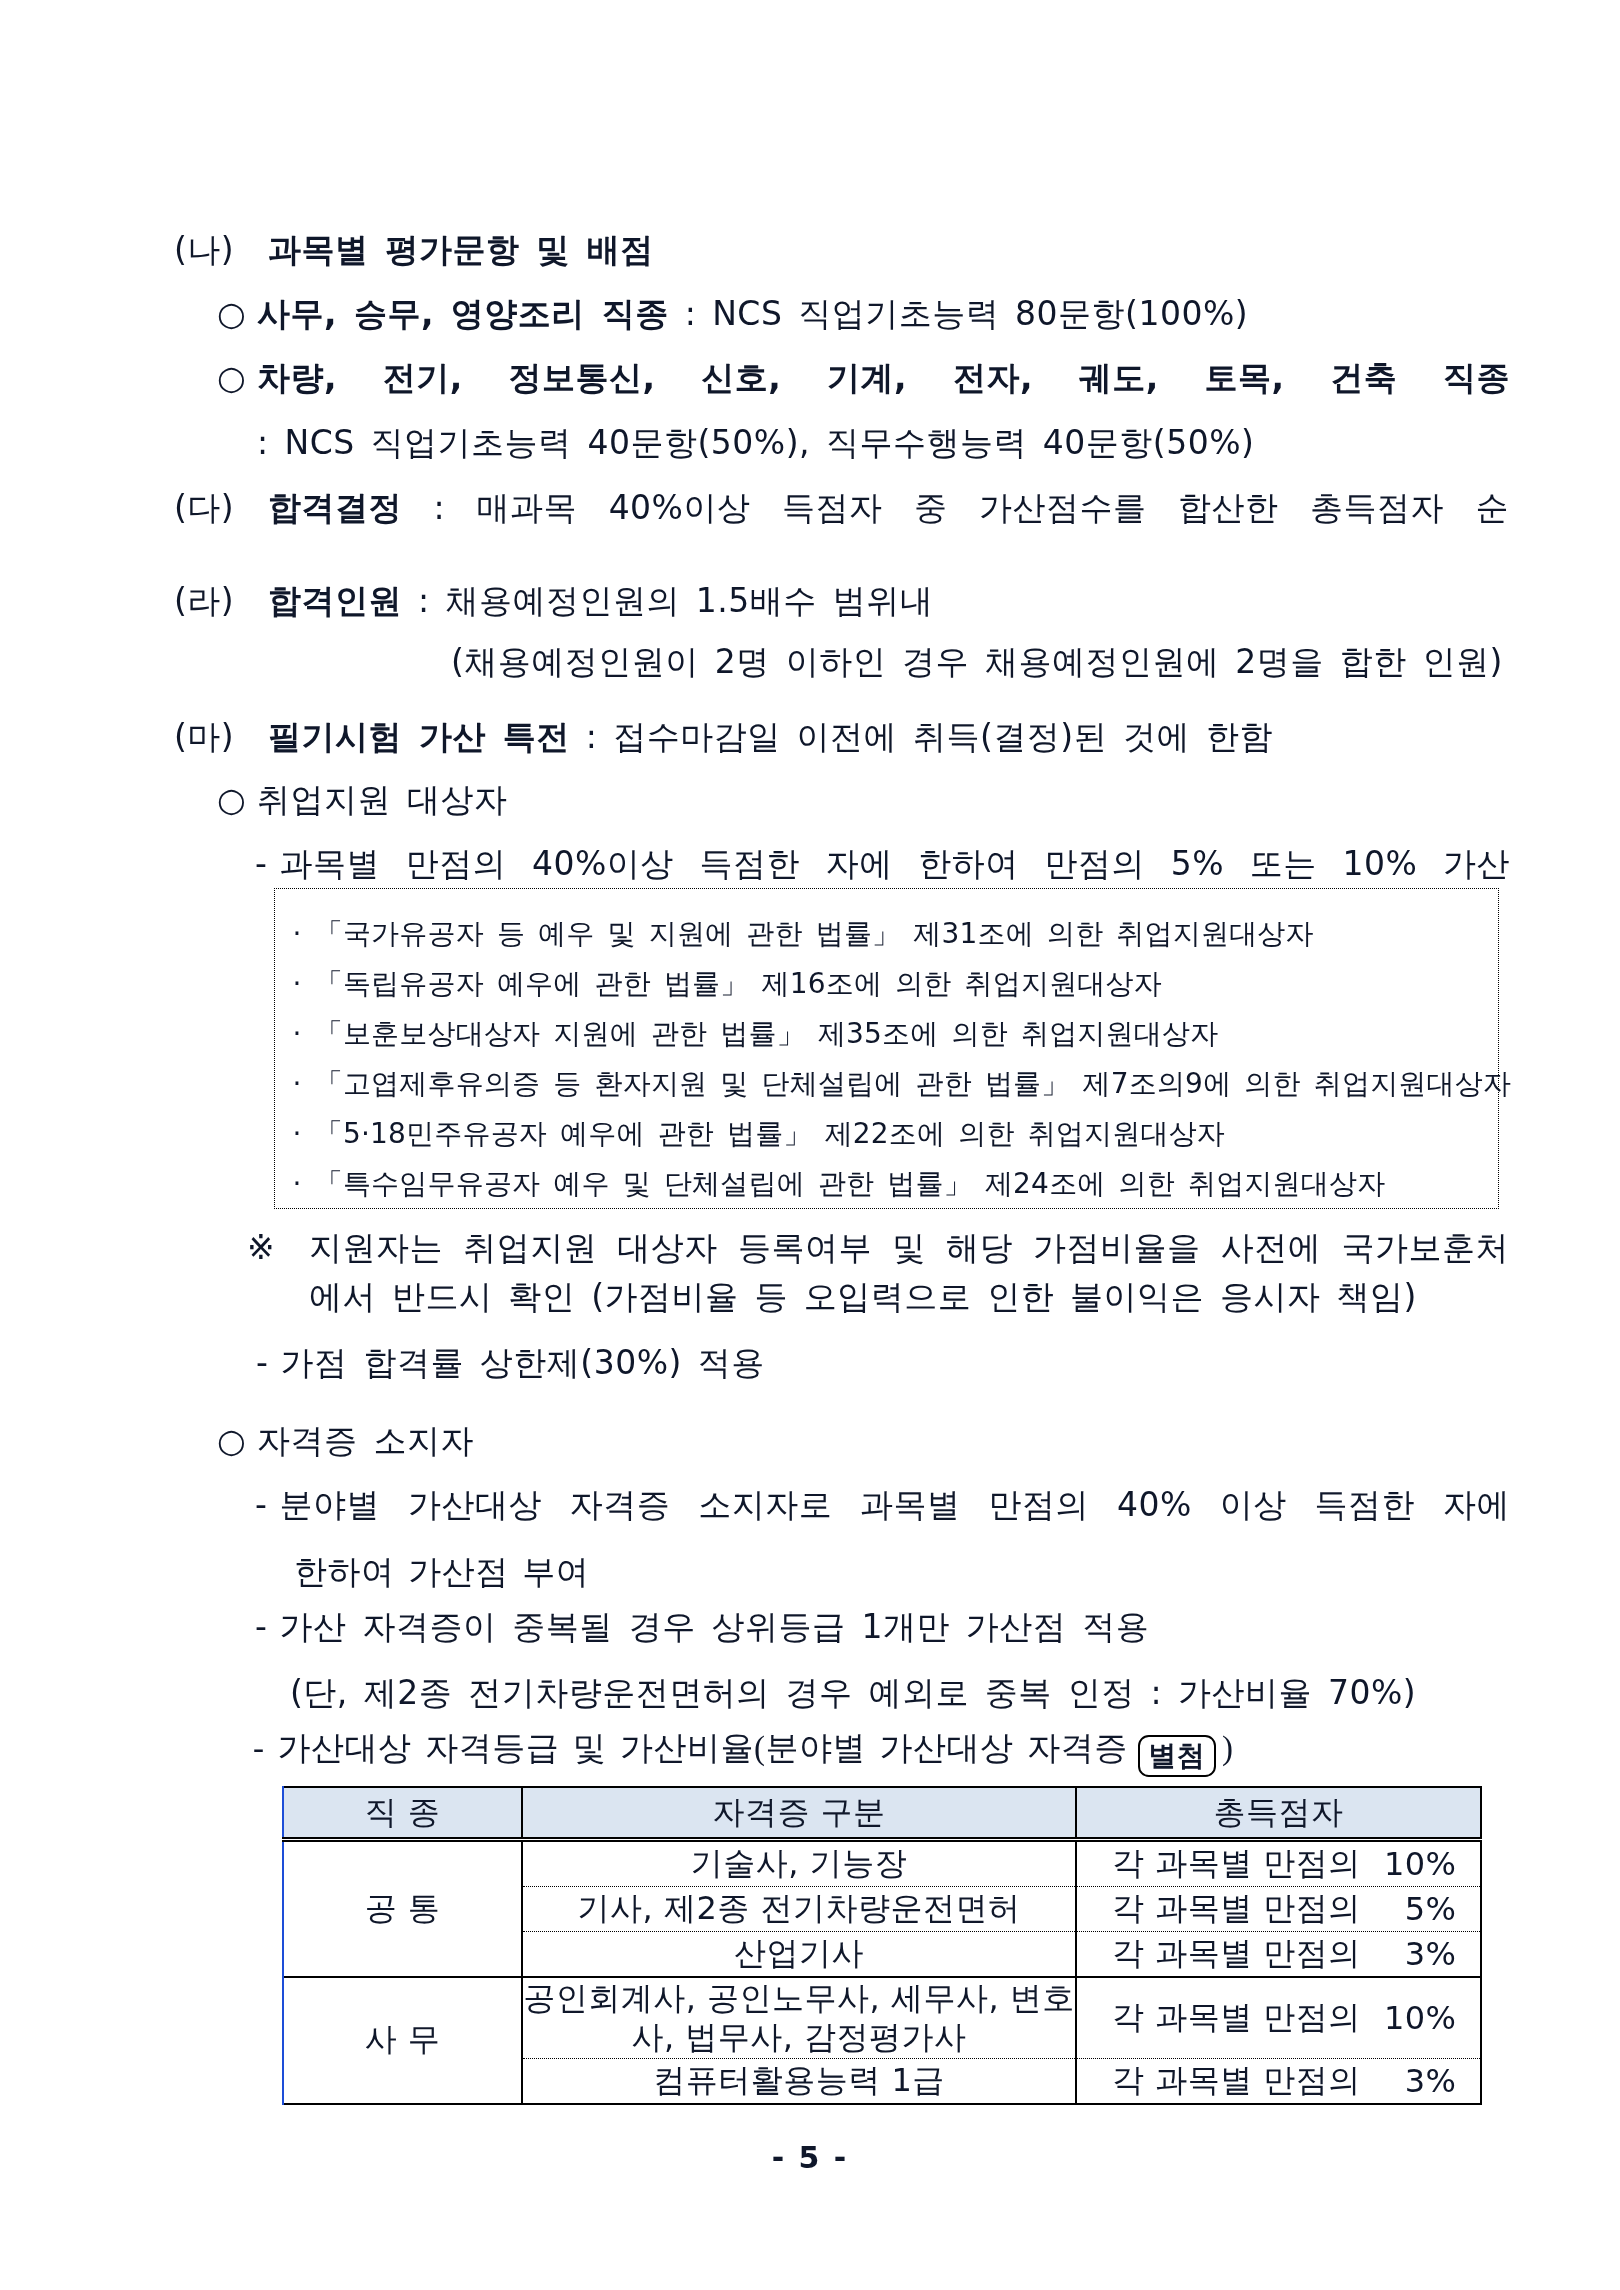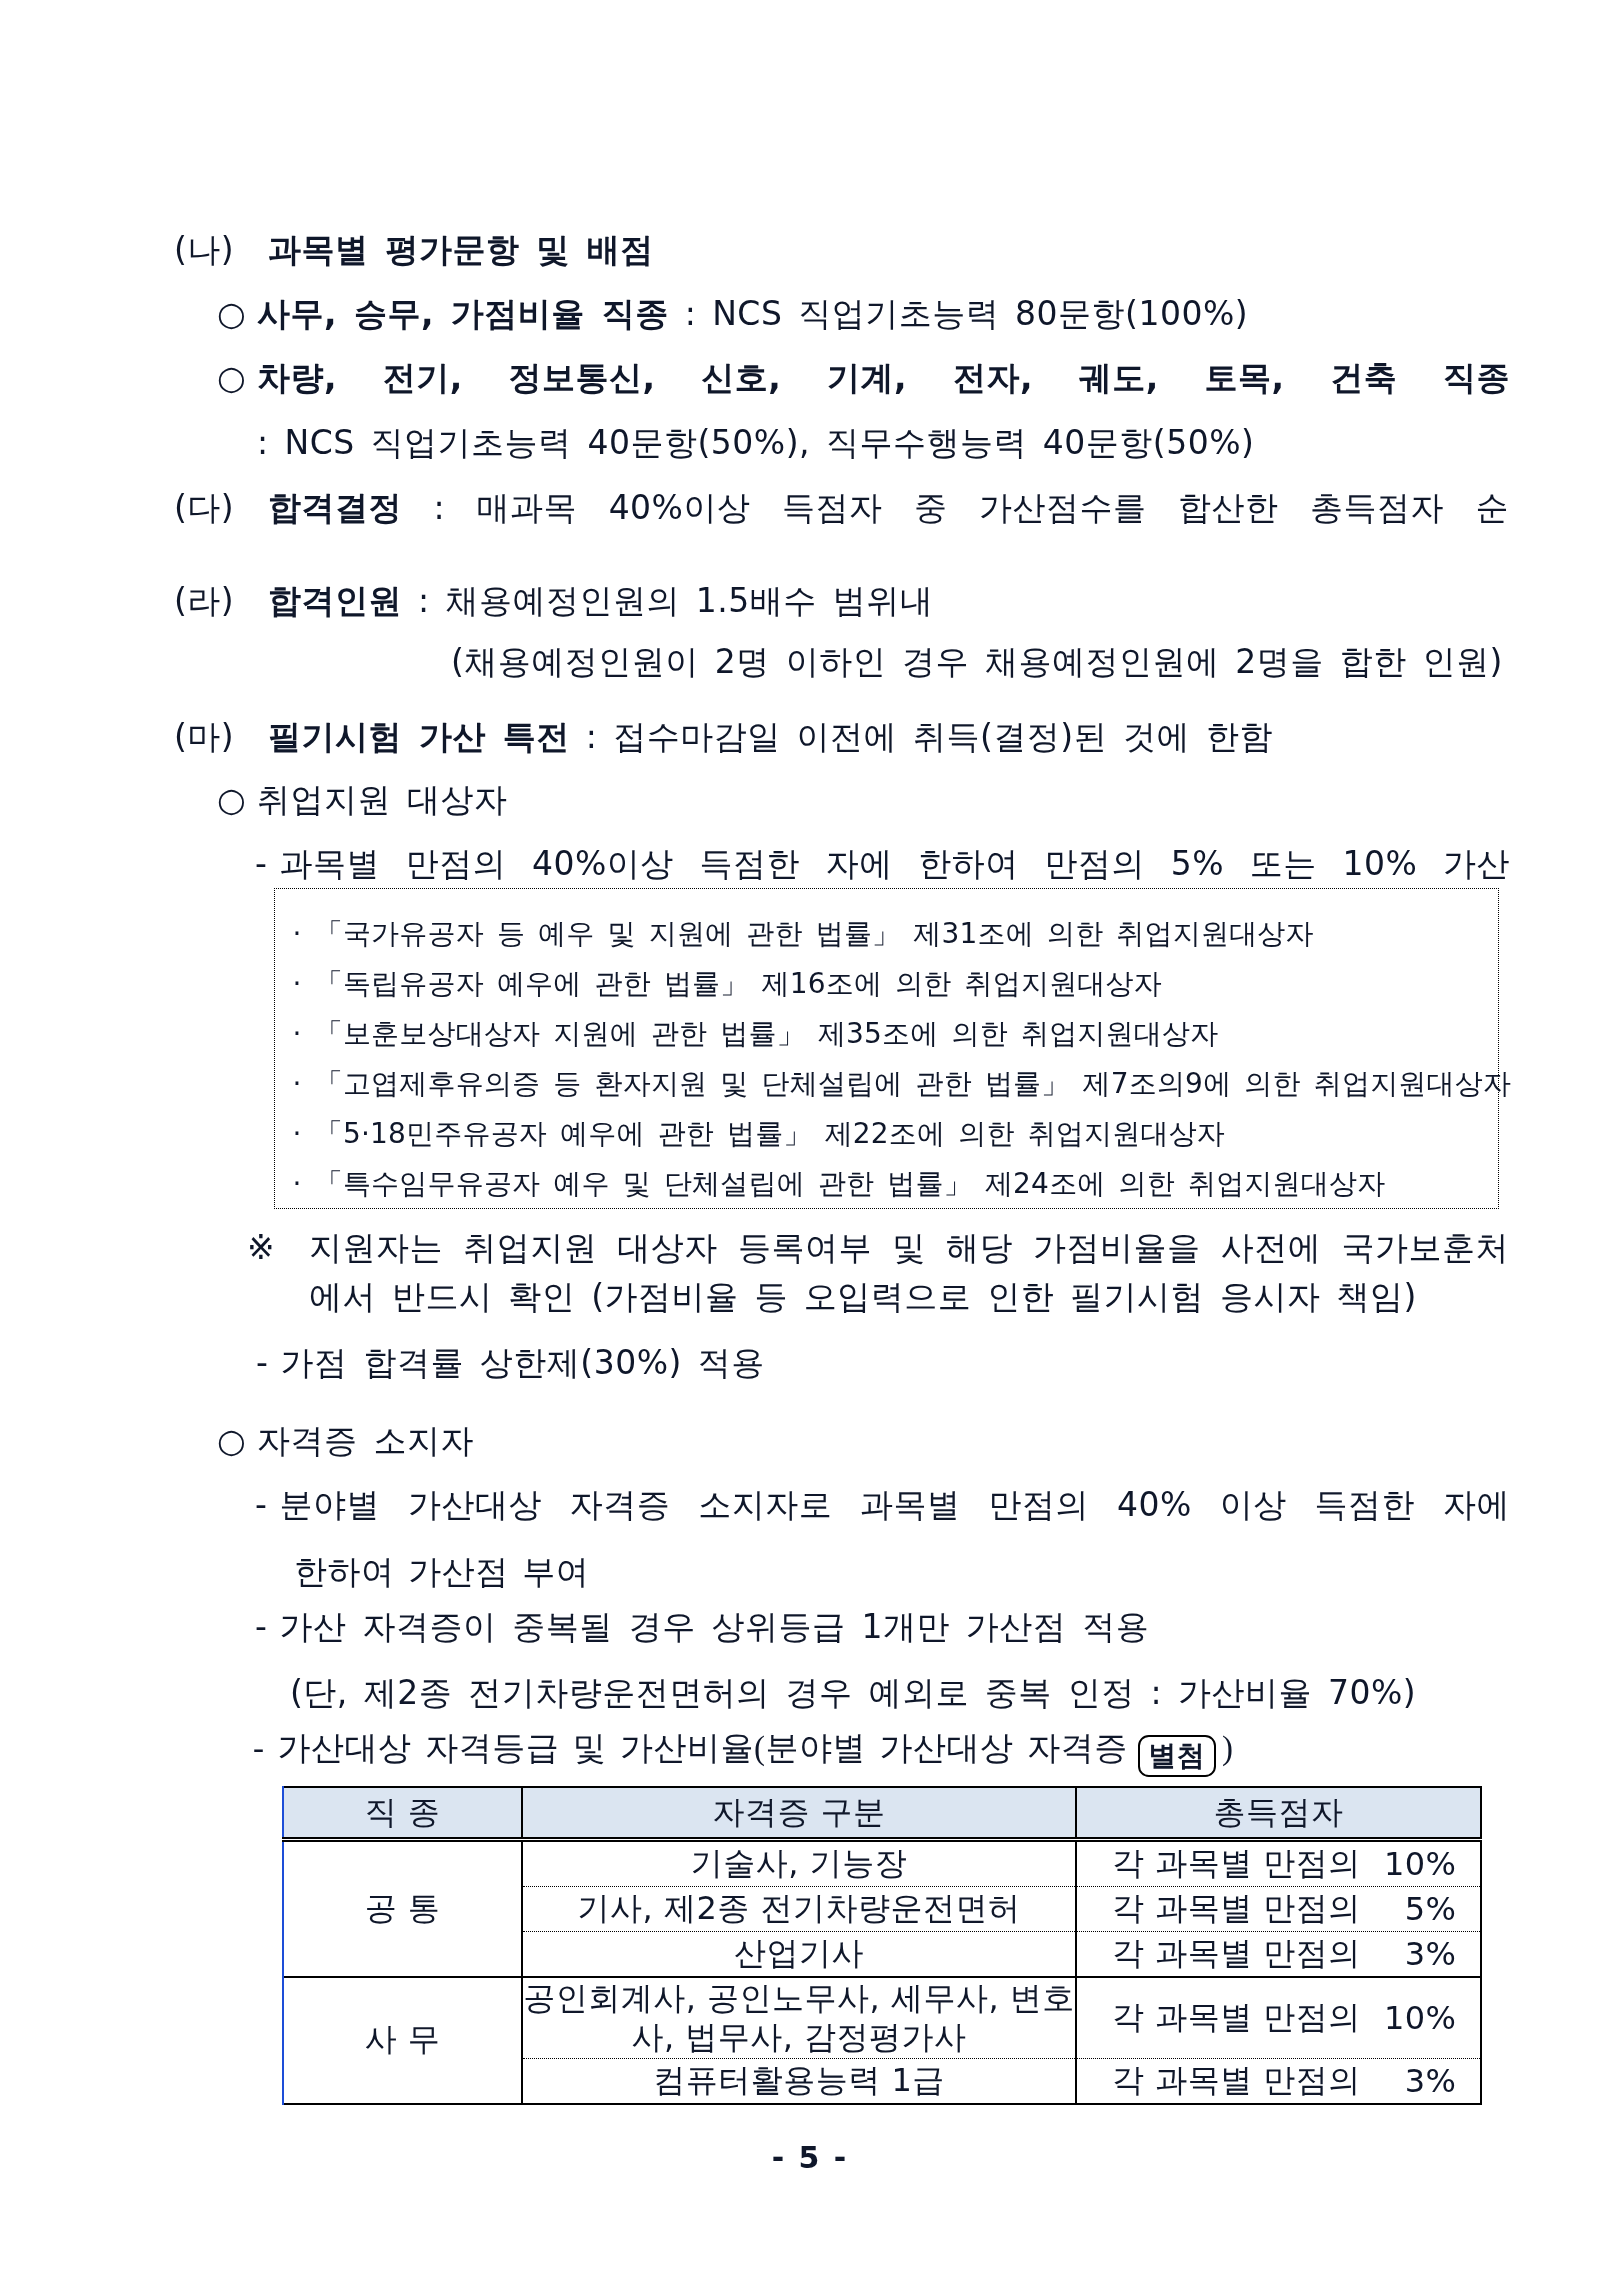--- a/index.html
+++ b/index.html
@@ -130,21 +130,21 @@
     letter-spacing:2px;
   }
 </style>
 </head>
 <body>
 
 <div class="page">
 
   <div class="line l1"><span class="mk mk-paren">(나)</span><b>과목별 평가문항 및 배점</b></div>
 
-  <div class="line l2"><span class="mk mk-circle">○</span><b>사무, 승무, 가점비율 직종</b><span> : NCS 직업기초능력 80문항(100%)</span></div>
+  <div class="line l2"><span class="mk mk-circle">○</span><b>사무, 승무, 영양조리 직종</b><span> : NCS 직업기초능력 80문항(100%)</span></div>
 
   <div class="line l3 stretch"><span class="mk mk-circle">○</span><b>차량, 전기, 정보통신, 신호, 기계, 전자, 궤도, 토목, 건축 직종</b></div>
 
   <div class="line l4">: NCS 직업기초능력 40문항(50%), 직무수행능력 40문항(50%)</div>
 
   <div class="line l5 stretch"><span class="mk mk-paren">(다)</span><b>합격결정</b><span> : 매과목 40%이상 득점자 중 가산점수를 합산한 총득점자 순</span></div>
 
   <div class="line l6"><span class="mk mk-paren">(라)</span><b>합격인원</b><span> : 채용예정인원의 1.5배수 범위내</span></div>
 
   <div class="line l7">(채용예정인원이 2명 이하인 경우 채용예정인원에 2명을 합한 인원)</div>
@@ -161,21 +161,21 @@
       <li>· 「독립유공자 예우에 관한 법률」 제16조에 의한 취업지원대상자</li>
       <li>· 「보훈보상대상자 지원에 관한 법률」 제35조에 의한 취업지원대상자</li>
       <li>· 「고엽제후유의증 등 환자지원 및 단체설립에 관한 법률」 제7조의9에 의한 취업지원대상자</li>
       <li>· 「5·18민주유공자 예우에 관한 법률」 제22조에 의한 취업지원대상자</li>
       <li>· 「특수임무유공자 예우 및 단체설립에 관한 법률」 제24조에 의한 취업지원대상자</li>
     </ul>
   </div>
 
   <div class="line l11 stretch"><span class="mk mk-note">※</span><span>지원자는 취업지원 대상자 등록여부 및 해당 가점비율을 사전에 국가보훈처</span></div>
 
-  <div class="line l12">에서 반드시 확인 (가점비율 등 오입력으로 인한 필기시험 응시자 책임)</div>
+  <div class="line l12">에서 반드시 확인 (가점비율 등 오입력으로 인한 불이익은 응시자 책임)</div>
 
   <div class="line l13"><span class="mk mk-dash">-</span><span>가점 합격률 상한제(30%) 적용</span></div>
 
   <div class="line l14"><span class="mk mk-circle">○</span><span>자격증 소지자</span></div>
 
   <div class="line l15 stretch"><span class="mk mk-dash">-</span><span>분야별 가산대상 자격증 소지자로 과목별 만점의 40% 이상 득점한 자에</span></div>
 
   <div class="line l16">한하여 가산점 부여</div>
 
   <div class="line l17"><span class="mk mk-dash">-</span><span>가산 자격증이 중복될 경우 상위등급 1개만 가산점 적용</span></div>

